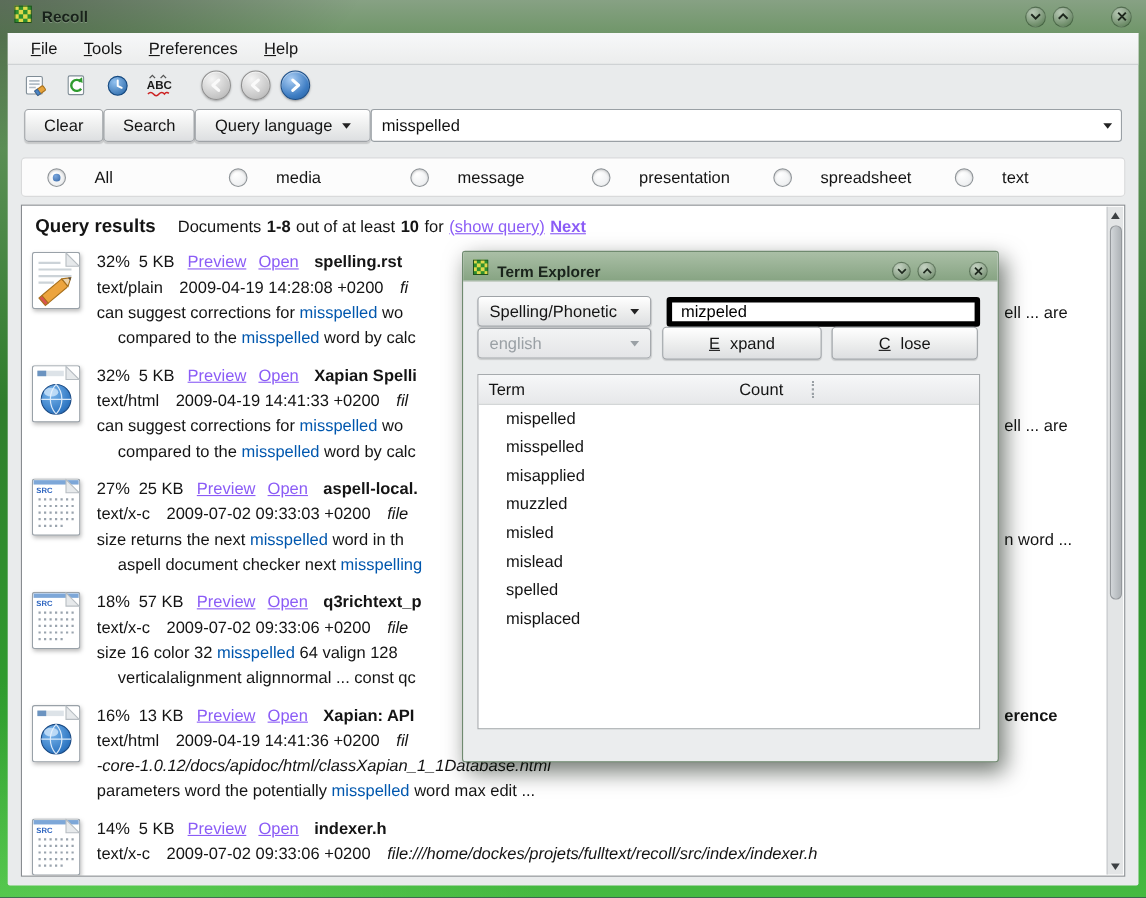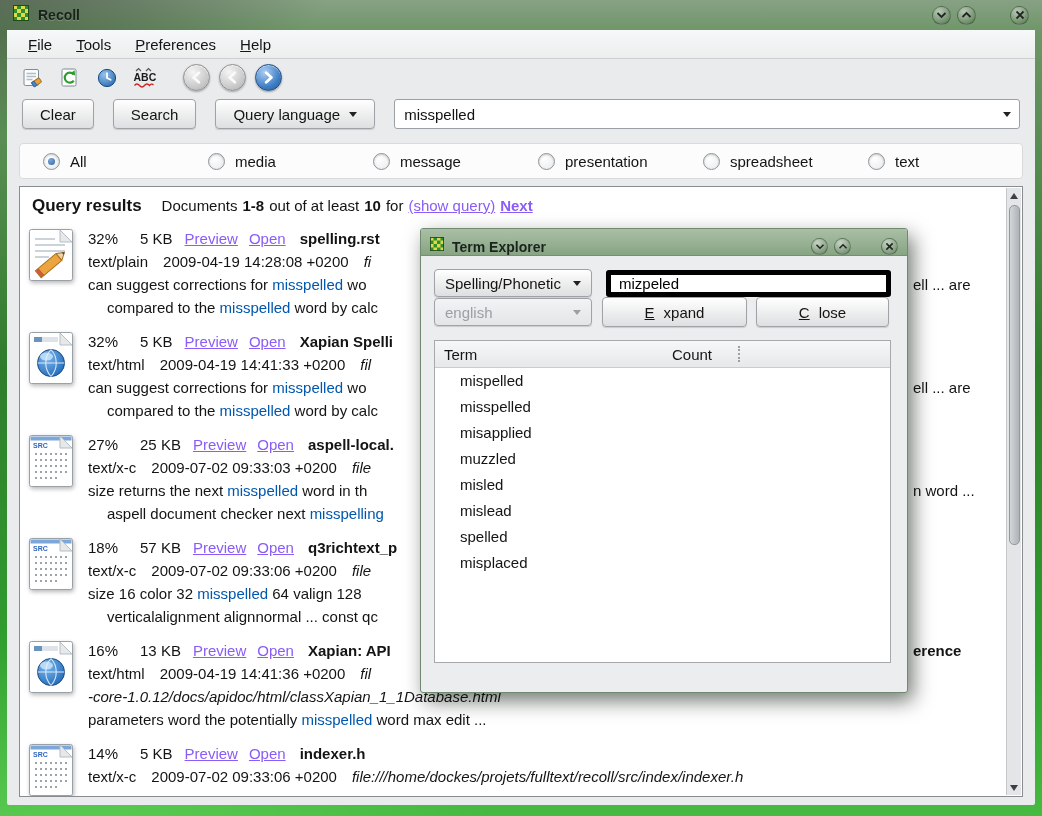--- a/index.html
+++ b/index.html
@@ -27,51 +27,51 @@
   .menu-item { padding:4px 11px; border-radius:3px; cursor:pointer; }
   .toolbar { height:37px; display:flex; align-items:center; gap:9px; padding:0 12px; }
   .tool-btn { width:28px; height:28px; display:flex; align-items:center; justify-content:center; border-radius:4px; cursor:pointer; }
   .nav-group { margin-left:16px; display:flex; gap:9px; align-items:center; }
   .round-btn { width:27px; height:27px; border-radius:50%; display:flex; align-items:center; justify-content:center; cursor:pointer; }
   .round-btn.gray { background:radial-gradient(circle at 35% 28%, #f5f5f5, #c6c6c6 68%, #a9a9a9);
     border:1px solid #8f8f8f; box-shadow:0 1px 2px rgba(0,0,0,.30), inset 0 1px 1px rgba(255,255,255,.7); }
   .round-btn.blue { background:radial-gradient(circle at 35% 28%, #abcef4, #3f7ec4 62%, #215a9b);
     border:1px solid #1c4d85; box-shadow:0 1px 2px rgba(0,0,0,.35), inset 0 1px 1px rgba(255,255,255,.5); }
   
-  .search-row { display:flex; align-items:center; gap:19px; padding:3px 15px 8px; }
+  .search-row { display:flex; align-items:center; padding:3px 15px 8px; }
   .btn { font-family:inherit; font-size:15px; color:#141414; height:30px; padding:0 17px; cursor:pointer;
     background:linear-gradient(#ffffff,#eceded 55%, #dddfe1); border:1px solid #9fa3a7; border-radius:4px;
     display:inline-flex; align-items:center; justify-content:center; gap:9px; box-shadow:0 1px 1px rgba(0,0,0,.14); }
   .arr { width:0; height:0; border-left:4px solid transparent; border-right:4px solid transparent; border-top:5px solid #222; }
   .combo-input { flex:1; height:30px; display:flex; align-items:center; gap:8px; background:#fff;
     border:1px solid #9aa0a5; border-radius:3px; padding:0 8px 0 9px; }
   .combo-input input { flex:1; border:none; outline:none; background:transparent; font-family:inherit; font-size:15px; color:#111; }
   
   .filter-row { margin:6px 12px 0; height:36px; background:#fcfcfc; border:1px solid #d9dadb; border-radius:4px;
     display:flex; align-items:center; padding-left:23px; font-size:15px; }
-  .radio-item { display:flex; align-items:center; gap:10px; width:165px; cursor:pointer; }
+  .radio-item { display:flex; align-items:center; gap:26px; width:165px; cursor:pointer; }
   .radio-item:last-child { width:auto; }
   .radio { width:17px; height:17px; border-radius:50%; border:1px solid #8f9498; position:relative;
     background:radial-gradient(circle at 35% 30%, #ffffff, #e8eaec); box-shadow:inset 0 1px 2px rgba(0,0,0,.18); }
   .radio.sel::after { content:''; position:absolute; inset:4px; border-radius:50%;
     background:radial-gradient(circle at 35% 30%, #7aa7de, #3465a4); }
   
   .results { position:absolute; top:156px; left:12px; right:12px; bottom:8px; background:#fff; border:1px solid #888c90; overflow:hidden; }
   .results-inner { position:absolute; top:0; left:0; right:16px; bottom:0; padding:7px 0 0 9px; overflow:hidden; }
   .res-header { display:flex; align-items:baseline; gap:20px; margin:2px 0 11px 3px; white-space:nowrap; }
   .res-title { font-size:17px; font-weight:bold; }
   .res-summary { font-size:15px; display:flex; gap:5px; align-items:baseline; }
   .lnk { color:#8b5cf6; text-decoration:underline; cursor:pointer; }
   .bold { font-weight:bold; }
   .result-item { display:flex; gap:13px; margin-bottom:11px; }
   .doc-icon-wrap { width:46px; flex:0 0 46px; padding-top:2px; cursor:pointer; }
   .doc-svg { filter:drop-shadow(1px 2px 2px rgba(0,0,0,.28)); }
   .res-text { font-size:15px; line-height:23px; white-space:nowrap; min-width:0; }
   .res-line { position:relative; }
-  .pct { margin-right:22px; } .sz { margin-right:12px; }
+  .pct { margin-right:8px; } .sz { margin-right:12px; }
   .l1 .lnk { margin-right:11px; }
   .ttl { font-weight:bold; margin-left:3px; }
   .meta > span { margin-right:15px; }
   .it { font-style:italic; }
   .hl { color:#0057ae; }
   .ind { padding-left:19px; }
   .frag { position:absolute; top:0; }
   
   .scrollbar { position:absolute; top:1px; bottom:1px; right:1px; width:15px; background:#e3e5e6; border-left:1px solid #c5c8ca;
     display:flex; flex-direction:column; align-items:center; }

